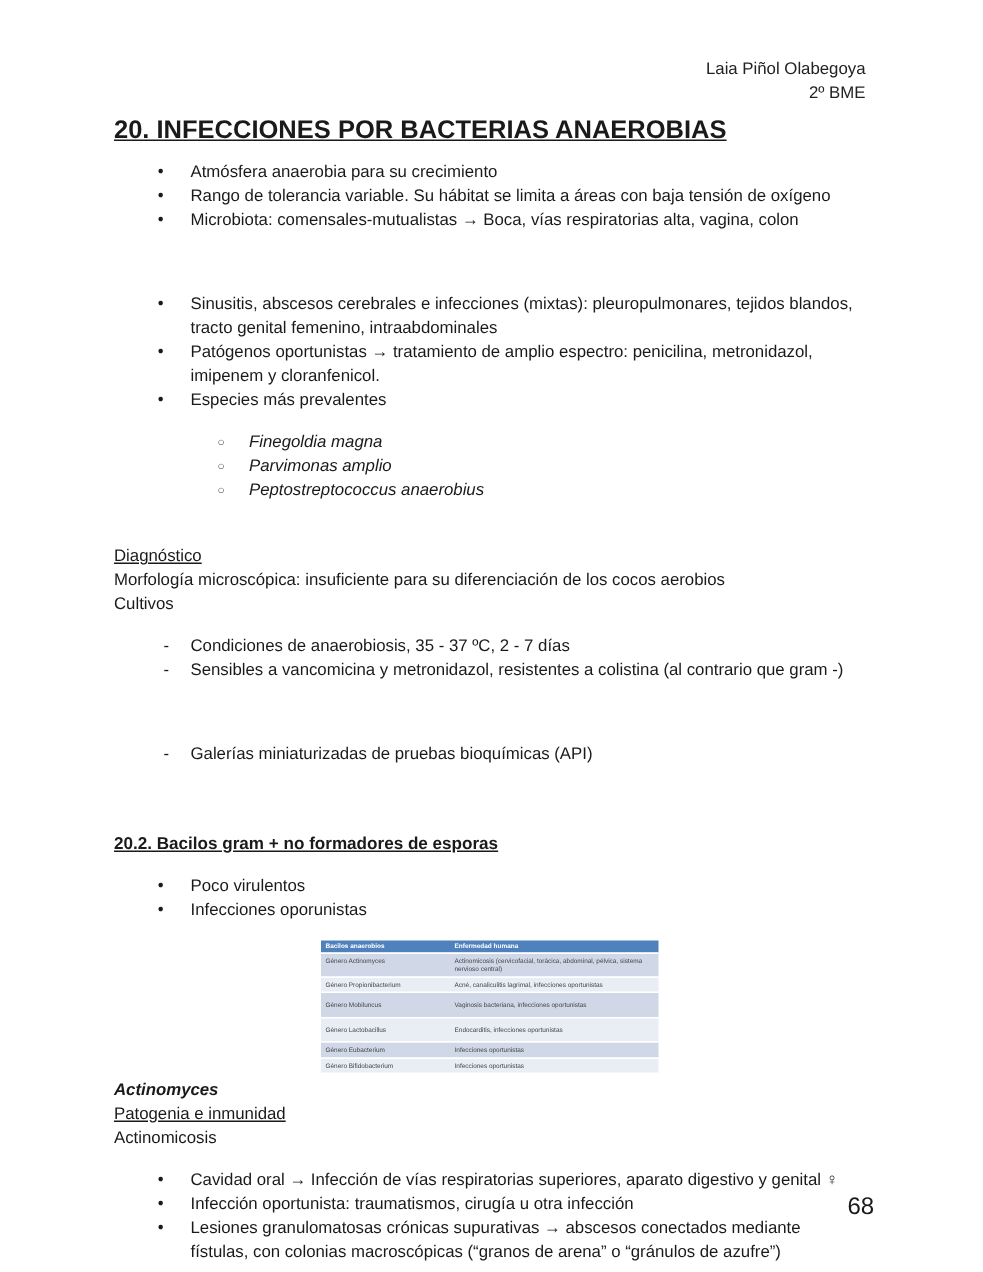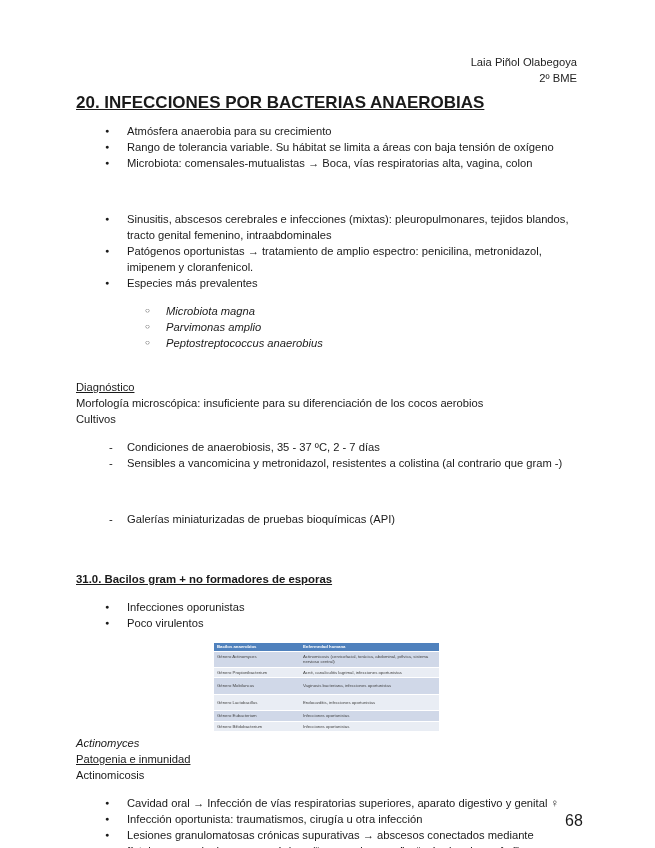--- a/index.html
+++ b/index.html
@@ -1,24 +1,24 @@
 <!DOCTYPE html>
 <html><head>
 <meta charset="utf-8">
 <style>
   html, body { margin: 0; padding: 0; background: #ffffff; }
   body { width: 655px; height: 848px; position: relative; overflow: hidden;
          font-family: "Liberation Sans", sans-serif; color: #1a1a1a; font-size: 11.2px; }
-  .page { position: absolute; left: 0; top: 16px; width: 655px; height: 600px; }
+  .page { position: absolute; left: 0; top: 0; width: 655px; height: 600px; }
   .header { position: absolute; right: 78px; top: 38px; text-align: right; line-height: 16px; font-size: 11.2px; color: #222; }
   .content { position: absolute; left: 76px; top: 78px; width: 510px; line-height: 16px; }
   .h1 { font-weight: bold; text-decoration: underline; font-size: 17px; margin: 0; line-height: 17px; }
   .h2 { font-weight: bold; text-decoration: underline; font-size: 11.4px; margin: 0; line-height: 16px; }
   .u { text-decoration: underline; }
-  .bi { font-weight: normal; font-style: italic; }
+  .bi { font-weight: bold; font-style: italic; }
   ul, ol { margin: 12px; padding: 0; list-style: none; }
   li { position: relative; }
   .bullets > li { padding-left: 39px; }
   .bullets > li::before { content: "\25CF"; position: absolute; left: 17px; top: 0; font-size: 7px; }
   .dashes > li { padding-left: 39px; }
   .dashes > li::before { content: "-"; position: absolute; left: 21px; top: 0; }
   .circles > li { padding-left: 78px; font-style: italic; }
   .circles > li::before { content: "\25CB"; position: absolute; left: 57px; top: 0; font-size: 8px; font-style: normal; color: #444; }
   .gap { height: 16px; }
   .gap2 { height: 32px; }
@@ -47,43 +47,43 @@
       <li>Microbiota: comensales-mutualistas → Boca, vías respiratorias alta, vagina, colon</li>
     </ul>
     <div class="gap"></div>
 
     <ul class="bullets">
       <li>Sinusitis, abscesos cerebrales e infecciones (mixtas): pleuropulmonares, tejidos blandos, tracto genital femenino, intraabdominales</li>
       <li>Patógenos oportunistas → tratamiento de amplio espectro: penicilina, metronidazol, imipenem y cloranfenicol.</li>
       <li>Especies más prevalentes</li>
     </ul>
     <ul class="circles">
-      <li>Microbiota magna</li>
+      <li>Finegoldia magna</li>
       <li>Parvimonas amplio</li>
       <li>Peptostreptococcus anaerobius</li>
     </ul>
     <div class="gap"></div>
 
     <div class="u">Diagnóstico</div>
     <div>Morfología microscópica: insuficiente para su diferenciación de los cocos aerobios</div>
     <div>Cultivos</div>
     <ul class="dashes">
       <li>Condiciones de anaerobiosis, 35 - 37 ºC, 2 - 7 días</li>
       <li>Sensibles a vancomicina y metronidazol, resistentes a colistina (al contrario que gram -)</li>
     </ul>
     <div class="gap"></div>
     <ul class="dashes">
       <li>Galerías miniaturizadas de pruebas bioquímicas (API)</li>
     </ul>
     <div class="gap2"></div>
 
-    <div class="h2">31.0. Bacilos gram + no formadores de esporas</div>
+    <div class="h2">20.2. Bacilos gram + no formadores de esporas</div>
     <ul class="bullets">
+      <li>Poco virulentos</li>
       <li>Infecciones oporunistas</li>
-      <li>Poco virulentos</li>
     </ul>
 
     <table class="tbl">
       <tbody>
           <tr>
         <th>Bacilos anaerobios</th>
         <th>Enfermedad humana</th>
       </tr>
       <tr class="odd">
         <td class="c1">Género Actinomyces</td>

